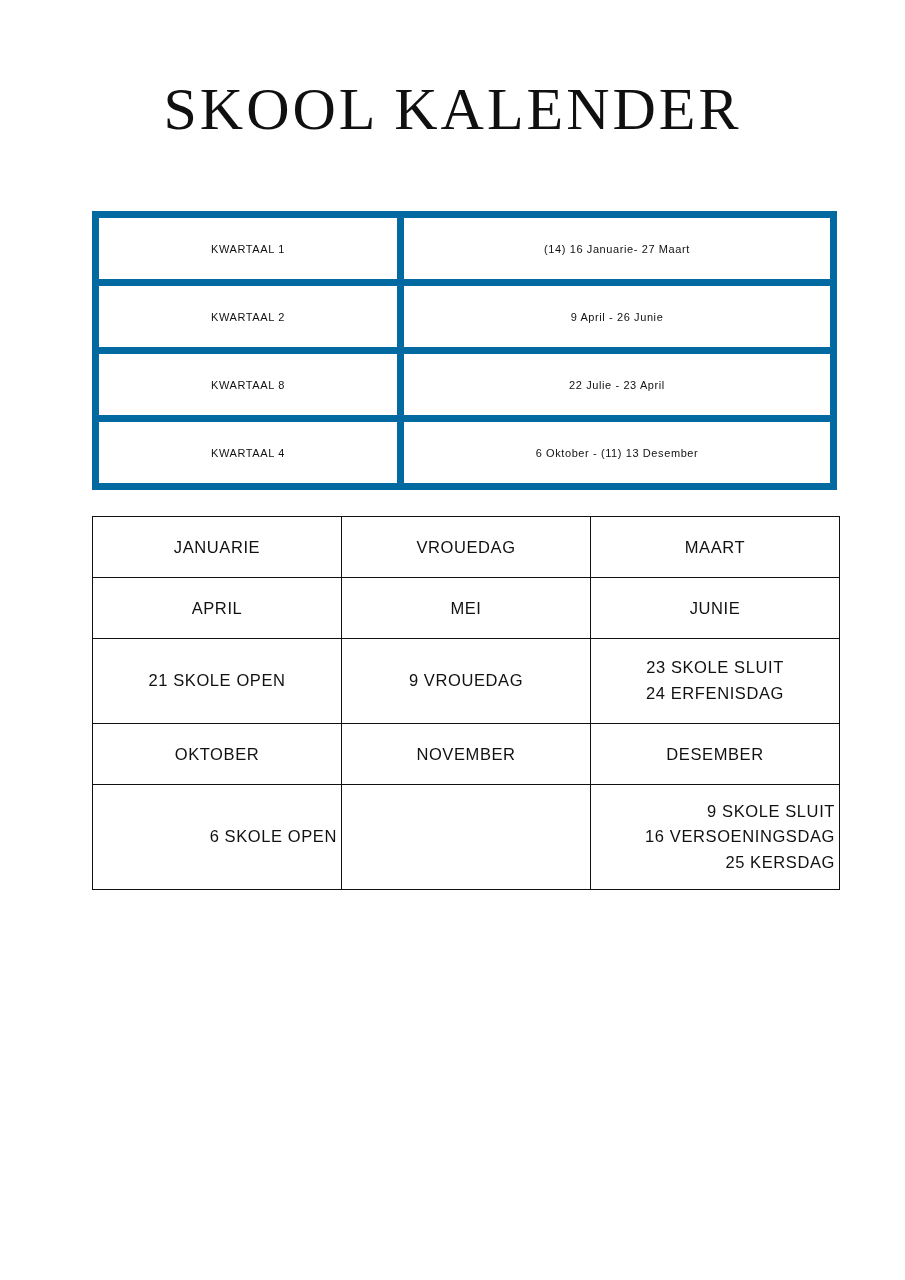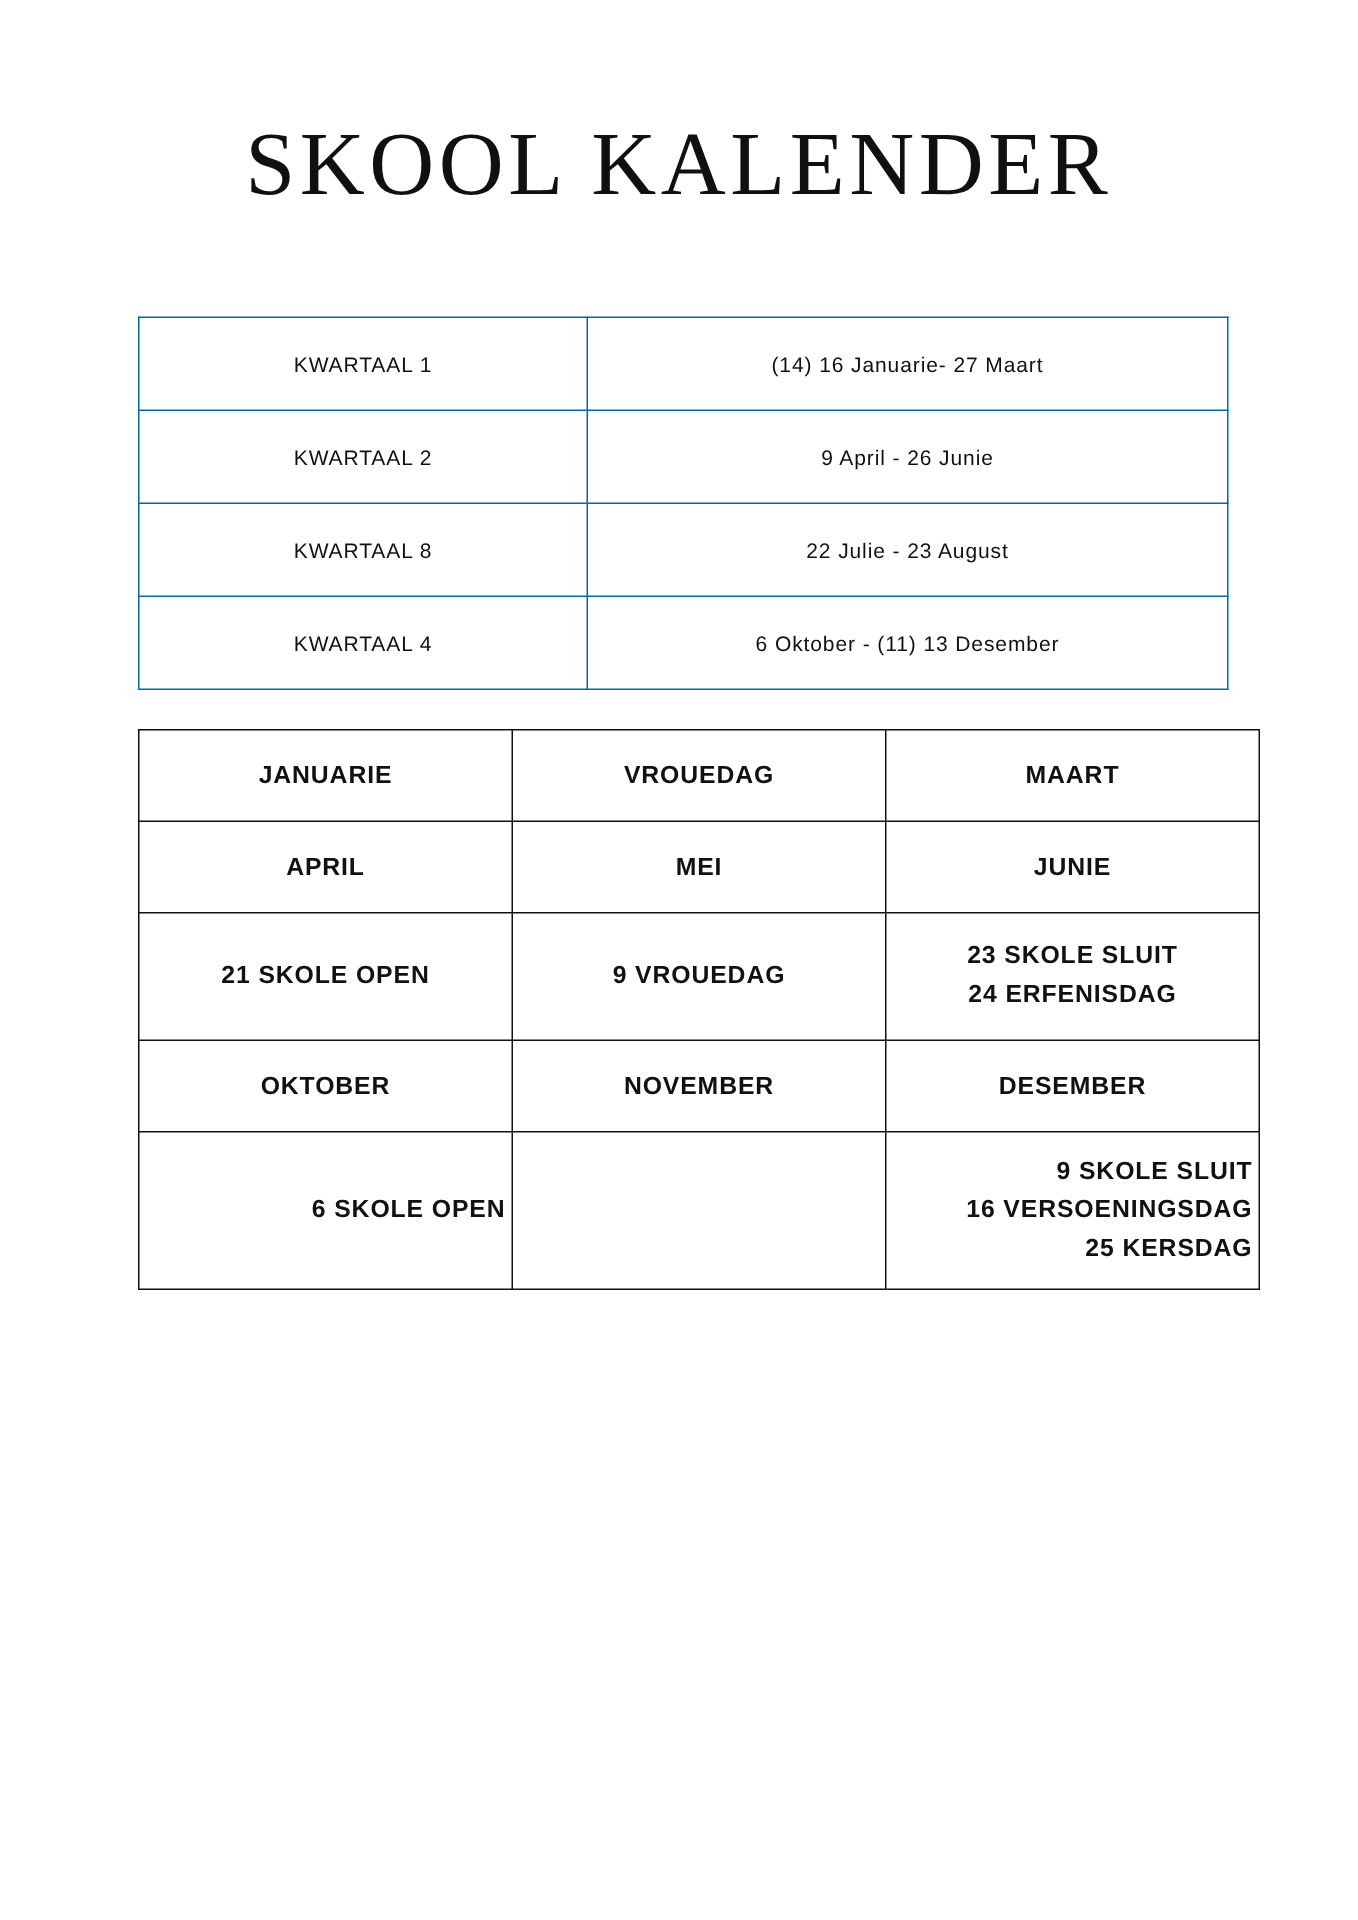--- a/index.html
+++ b/index.html
@@ -36,43 +36,42 @@
   }
 
   
   .terms-table {
     margin-top: 70px;
     width: 720px;
     border-collapse: collapse;
     table-layout: fixed;
   }
   .terms-table td {
-    border: 1px solid #0369a1;
+    border: 7px solid #0369a1;
     height: 59px;
     text-align: center;
     vertical-align: middle;
-    font-size: 14px;
+    font-size: 11px;
     letter-spacing: 0.6px;
     color: #111111;
     margin-left: 40px;
   }
   .terms-table td.term-name {
     width: 296px;
   }
   .terms-table td.term-dates {
     width: 424px;
   }
 
   
   .months-table {
     margin-top: 26px;
     width: 720px;
     border-collapse: collapse;
     table-layout: fixed;
-    font-weight: bold;
   }
   .months-table td {
     border: 1px solid #111111;
     text-align: center;
     vertical-align: middle;
     font-size: 16.5px;
     letter-spacing: 0.6px;
     color: #111111;
     padding: 6px 4px;
     width: 240px;
@@ -109,21 +108,21 @@
       <tr>
         <td class="term-name">KWARTAAL 1</td>
         <td class="term-dates">(14) 16 Januarie- 27 Maart</td>
       </tr>
       <tr>
         <td class="term-name">KWARTAAL 2</td>
         <td class="term-dates">9 April - 26 Junie</td>
       </tr>
       <tr>
         <td class="term-name">KWARTAAL 8</td>
-        <td class="term-dates">22 Julie - 23 August</td>
+        <td class="term-dates">22 Julie - 23 April</td>
       </tr>
       <tr>
         <td class="term-name">KWARTAAL 4</td>
         <td class="term-dates">6 Oktober - (11) 13 Desember</td>
       </tr>
     </tbody>
   </table>
 
   <table class="months-table">
     <tbody>

